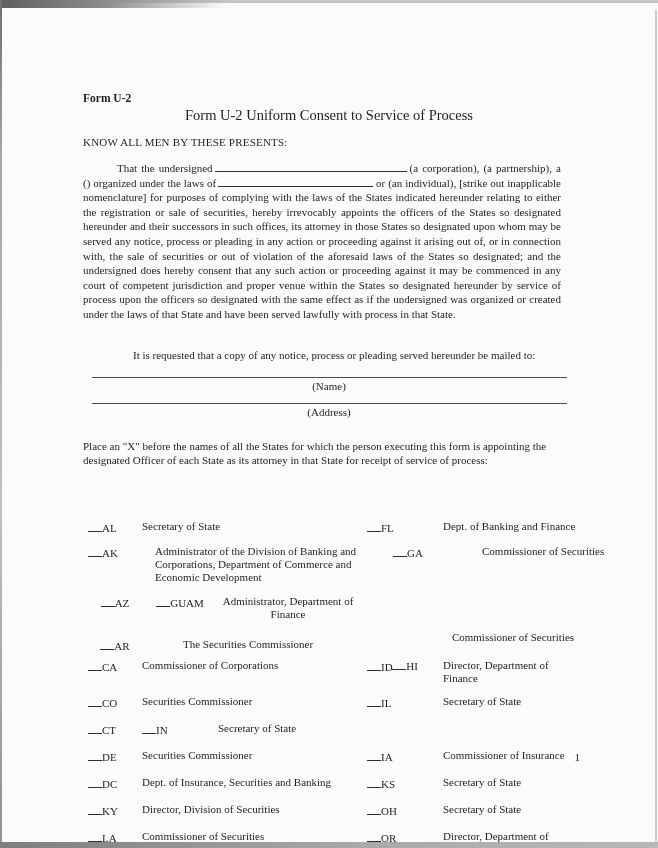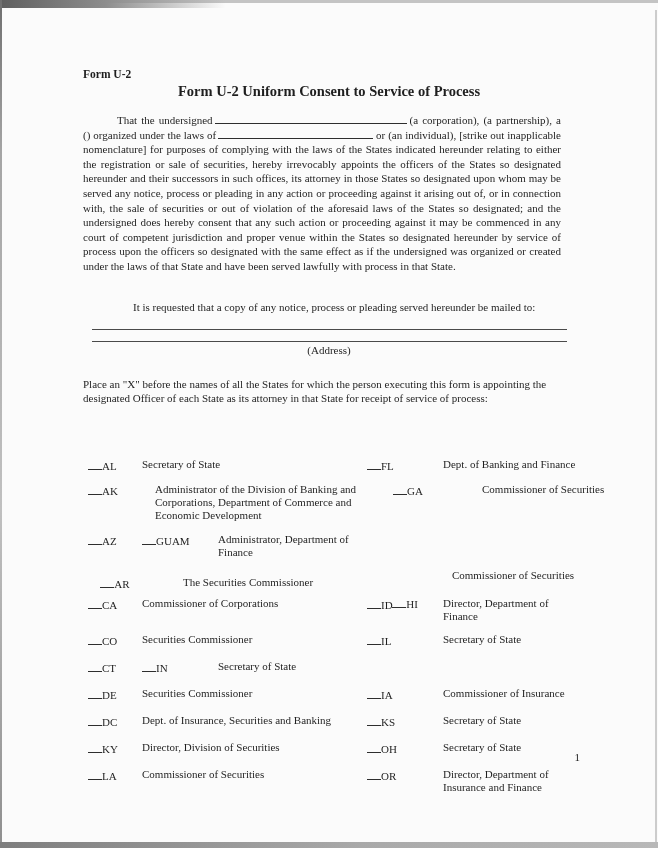--- a/index.html
+++ b/index.html
@@ -16,22 +16,22 @@
   
   .edge-top{position:absolute;top:0;left:0;right:0;height:3px;background:#c4c4c4;}
   .edge-top-left{position:absolute;top:0;left:0;width:235px;height:8px;
     background:linear-gradient(to right,#5f5f5f,#8d8d8d 45%,rgba(170,170,170,0) 96%);}
   .edge-left{position:absolute;top:0;left:0;bottom:0;width:2px;
     background:linear-gradient(to bottom,#6f6f6f,#a5a5a5 18%,#c0c0c0 60%,#8f8f8f);}
   .edge-bottom{position:absolute;bottom:0;left:0;right:0;height:6px;
     background:linear-gradient(to right,#7e7e7e,#a9a9a9 55%,#b8b8b8);}
   .edge-right{position:absolute;top:10px;right:1px;bottom:6px;width:2px;background:#cccccc;}
 
-  .form-label{padding-top:68px;margin-left:83px;font-weight:bold;font-size:11.5px;}
-  .doc-title{margin-top:3px;text-align:center;font-weight:bold;font-size:14.5px;}
+  .form-label{padding-top:92px;margin-left:83px;font-weight:bold;font-size:11.5px;}
+  .doc-title{margin-top:3px;text-align:center;font-weight:normal;font-size:14.5px;}
   .salutation{margin-top:12px;margin-left:83px;font-size:11px;letter-spacing:.2px;}
 
   .consent{margin:13px 97px 0 83px;font-size:11px;line-height:14.6px;
     text-align:justify;text-indent:34px;}
   .blank{display:inline-block;border-bottom:1px solid #2e2e2e;height:10px;
     vertical-align:baseline;margin:0 3px 0 2px;}
   .blank1{width:192px;}
   .blank2{width:155px;}
 
   .request-line{margin:27px 68px 0 133px;font-size:11px;}
@@ -42,40 +42,42 @@
   .instructions{margin:21px 74px 0 83px;font-size:11px;line-height:14.6px;}
 
   .states{margin-top:52px;padding-left:88px;font-size:11px;line-height:13px;}
   .srow{display:flex;align-items:flex-start;}
   .c1{width:54px;flex:none;white-space:nowrap;}
   .c2{width:225px;flex:none;padding-right:13px;box-sizing:border-box;}
   .c3{width:76px;flex:none;white-space:nowrap;}
   .c4{width:140px;flex:none;}
   .xline{display:inline-block;width:14px;height:11px;border-bottom:1px solid #2e2e2e;
     vertical-align:baseline;}
-  .mb10{margin-bottom:10px;} .mb11{margin-bottom:11px;gap:13px;} .mb17{margin-bottom:17px;}
+  .mb10{margin-bottom:10px;} .mb11{margin-bottom:11px;gap:13px;} .mb17{margin-bottom:17px;text-align:center;}
   .mb6{margin-bottom:6px;text-align:center;} .mb12{margin-bottom:12px;}
   .hioff .c3{position:relative;top:20px;}
   .hioff .c4{position:relative;top:-7px;}
 
   .page-number{position:absolute;top:751px;right:78px;font-size:11px;}
 </style>
 </head>
 <body>
 
 <div class="sheet">
 
   <div class="form-label">Form U-2</div>
   <div class="doc-title">Form U-2 Uniform Consent to Service of Process</div>
+  <div class="salutation">KNOW ALL MEN BY THESE PRESENTS:</div>
 
   <p class="consent"><span>That the undersigned</span><span class="blank blank1"></span><span>(a corporation), (a partnership), a () organized under the laws of</span><span class="blank blank2"></span><span>or (an individual), [strike out inapplicable nomenclature] for purposes of complying with the laws of the States indicated hereunder relating to either the registration or sale of securities, hereby irrevocably appoints the officers of the States so designated hereunder and their successors in such offices, its attorney in those States so designated upon whom may be served any notice, process or pleading in any action or proceeding against it arising out of, or in connection with, the sale of securities or out of violation of the aforesaid laws of the States so designated; and the undersigned does hereby consent that any such action or proceeding against it may be commenced in any court of competent jurisdiction and proper venue within the States so designated hereunder by service of process upon the officers so designated with the same effect as if the undersigned was organized or created under the laws of that State and have been served lawfully with process in that State.</span></p>
 
   <div class="request-line">It is requested that a copy of any notice, process or pleading served hereunder be mailed to:</div>
 
   <div class="field-line"></div>
+  <div class="field-label">(Name)</div>
 
   <div class="field-line field-line2"></div>
   <div class="field-label">(Address)</div>
 
   <div class="instructions">Place an "X" before the names of all the States for which the person executing this form is appointing the designated Officer of each State as its attorney in that State for receipt of service of process:</div>
 
   <div class="states">
 
     <div class="srow mb10">
       <span class="c1"><i class="xline"></i><span>AL</span></span>

